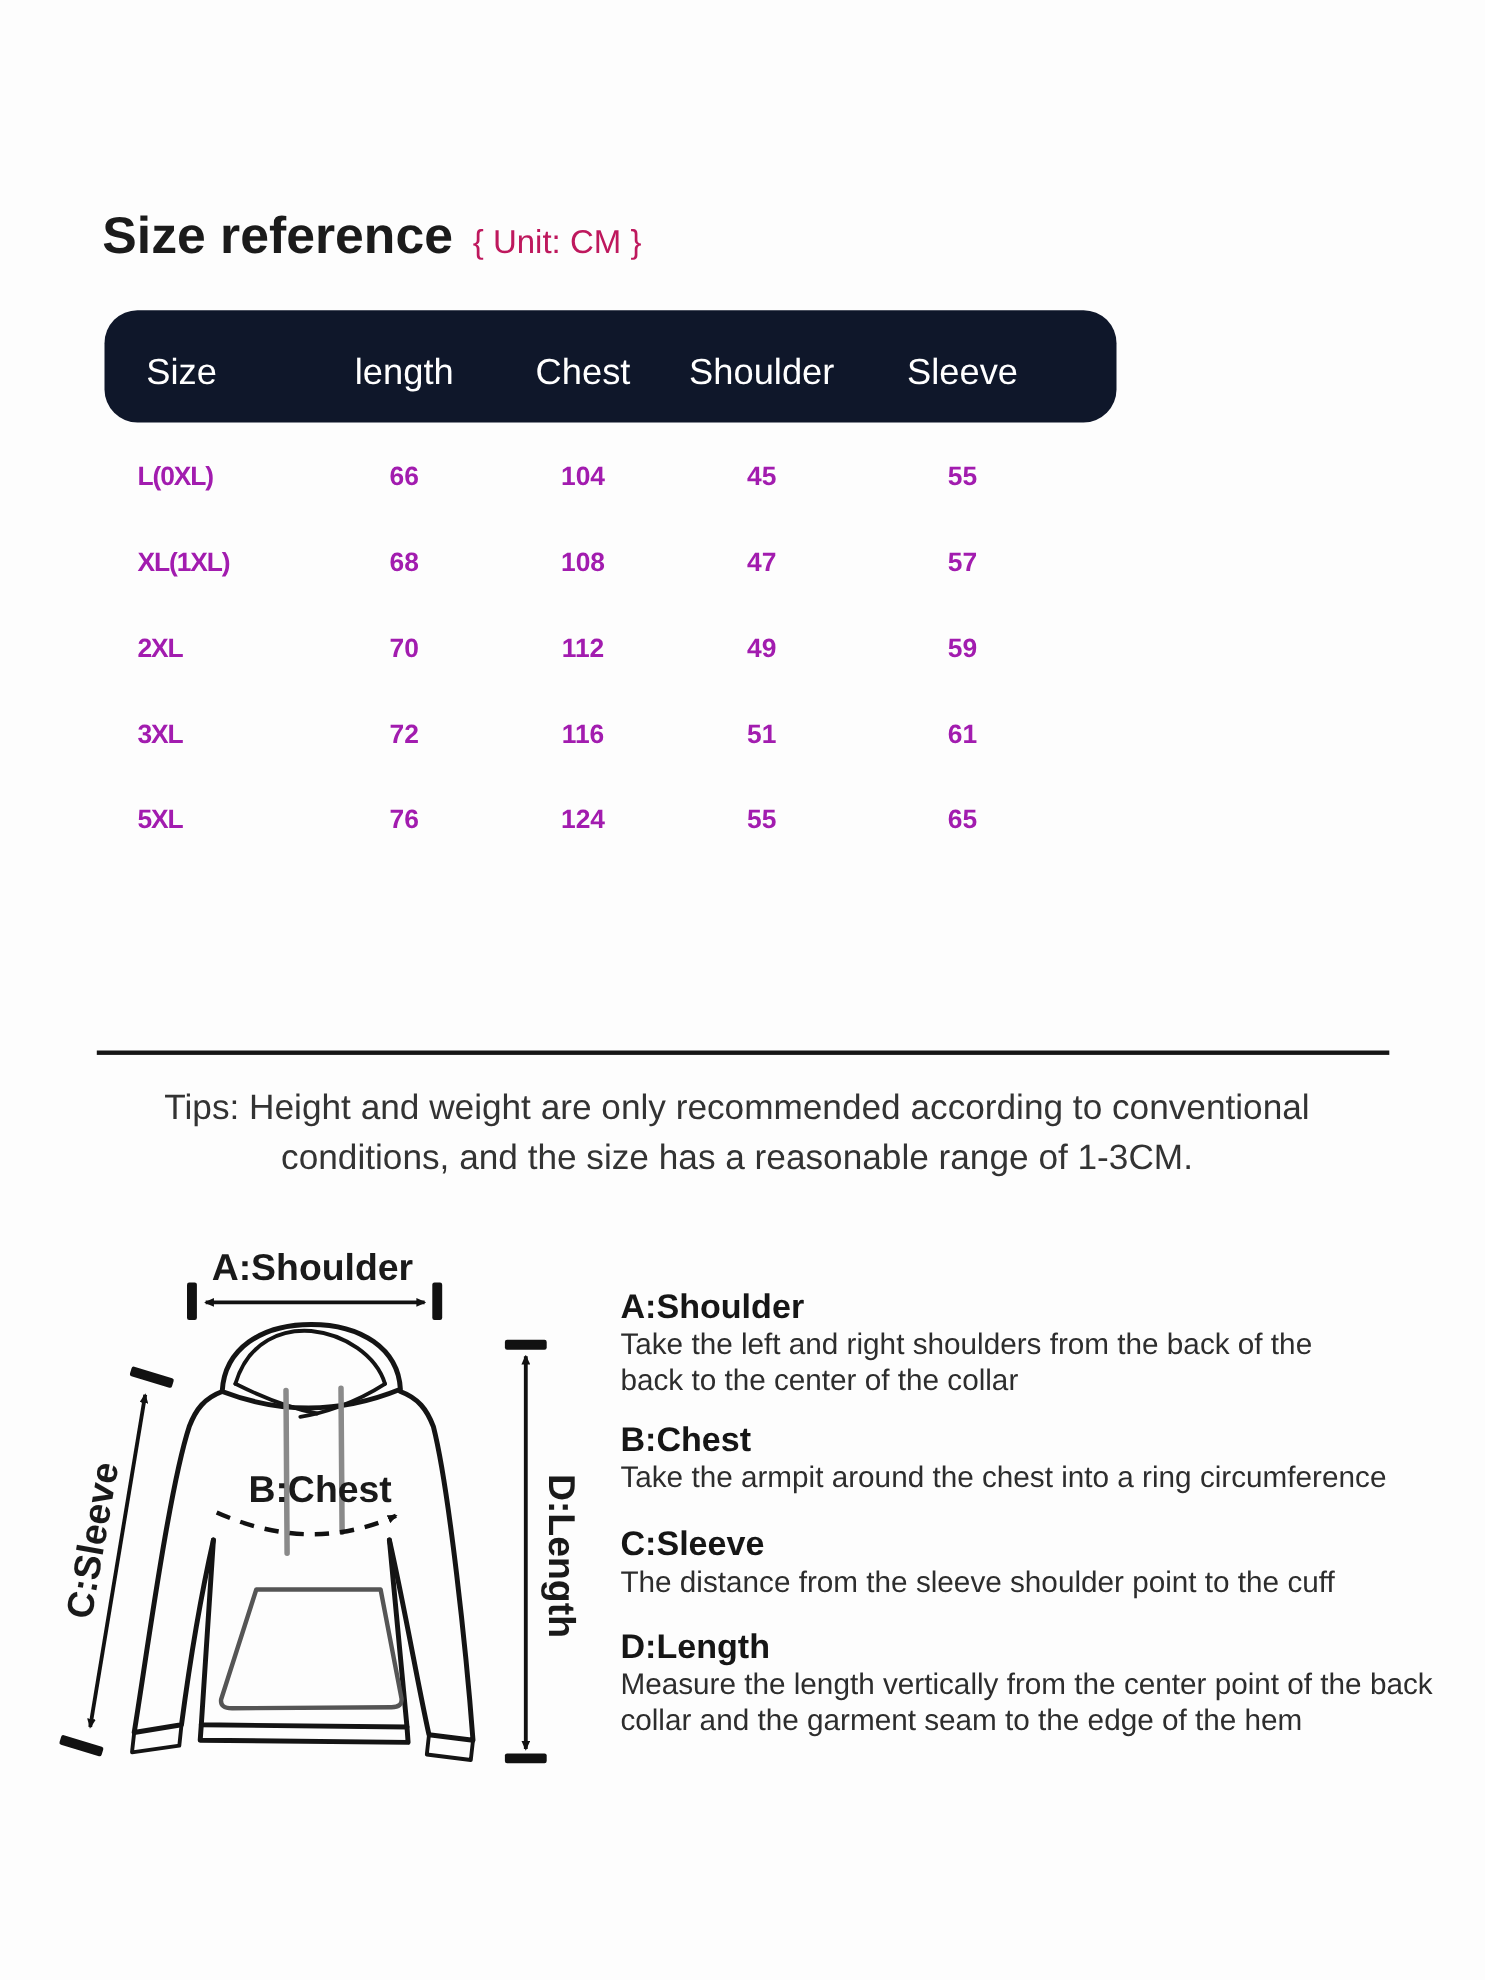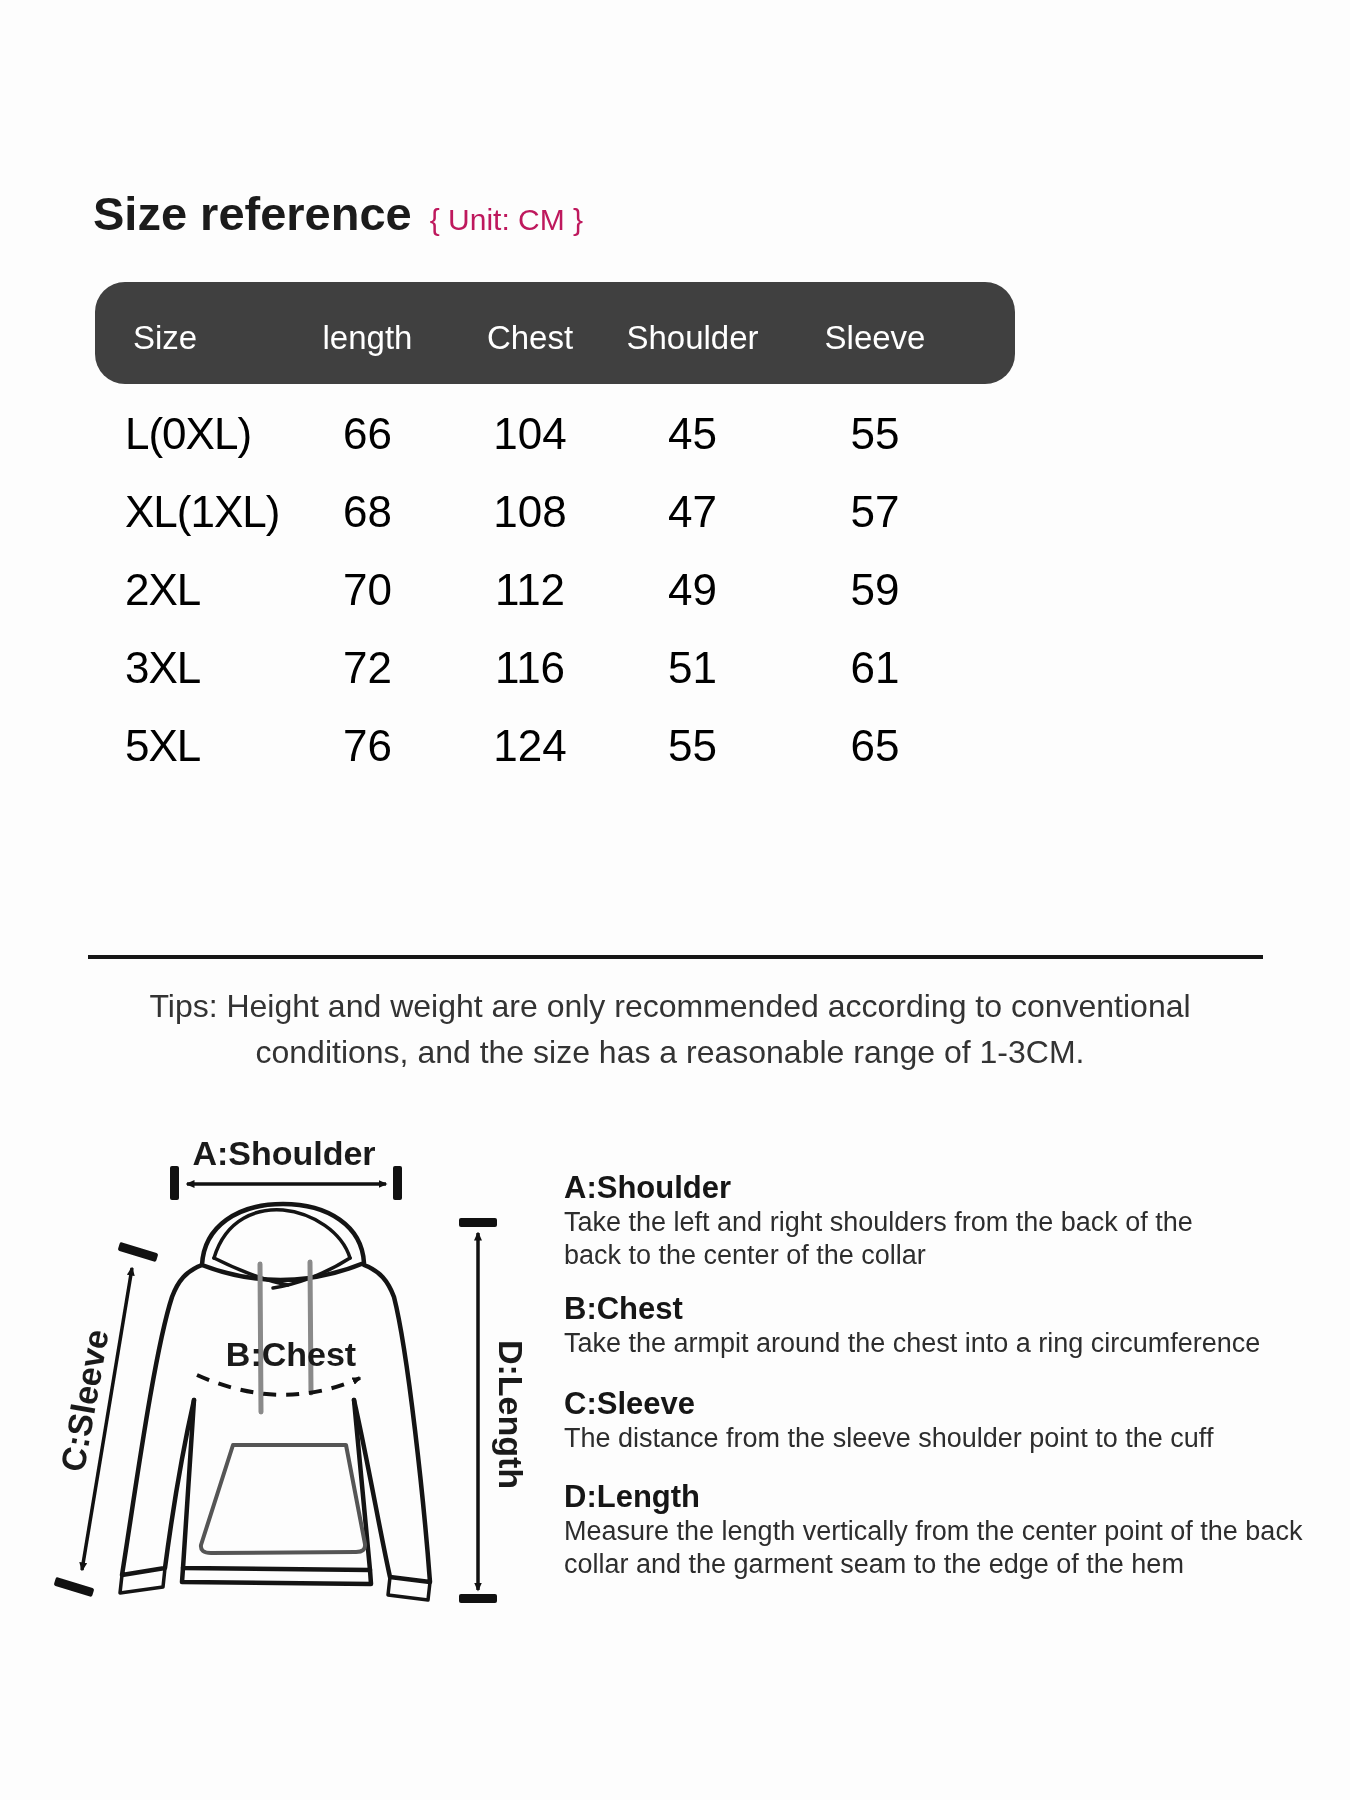--- a/index.html
+++ b/index.html
@@ -17,33 +17,33 @@
     position:absolute;left:93px;top:186px;
     display:flex;align-items:baseline;gap:18px;
   }
   .title-row h1{
     margin:0;font-size:47px;font-weight:700;color:#1b1b1b;letter-spacing:0px;
   }
   .unit{font-size:30px;font-weight:400;color:#be185d;}
   
   .thead{
     position:absolute;left:95px;top:282px;width:920px;height:102px;
-    background:#404040;border-radius:30px;
+    background:#0f172a;border-radius:30px;
     display:grid;grid-template-columns:185px 175px 150px 175px 190px;
     align-items:center;
     color:#fff;font-size:33px;font-weight:500;
     padding-top:10px;box-sizing:border-box;
   }
   .thead .hc{text-align:center;}
   .thead .hc.first{text-align:left;padding-left:38px;}
   .tbody{position:absolute;left:95px;top:395px;width:920px;}
   .trow{
     display:grid;grid-template-columns:185px 175px 150px 175px 190px;
     height:78px;align-items:center;
-    font-size:44px;font-weight:400;color:#000000;
+    font-size:24px;font-weight:700;color:#a21caf;
   }
   .trow .tc{text-align:center;}
   .trow .tc.first{text-align:left;padding-left:30px;letter-spacing:-1px;}
   
   .divider{
     position:absolute;left:88px;top:955px;width:1175px;height:4px;
     background:#161616;
   }
   .tips{
     position:absolute;left:90px;top:983px;width:1160px;

